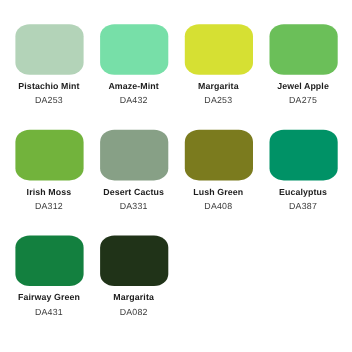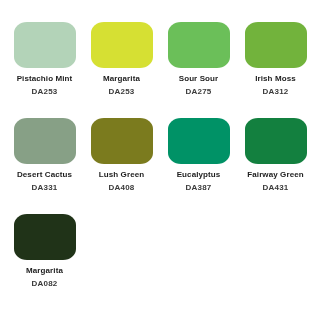--- a/index.html
+++ b/index.html
@@ -42,49 +42,54 @@
     font-weight: bold;
     color: #1c1c1c;
     letter-spacing: 0.1px;
     text-align: center;
     line-height: 1;
     white-space: nowrap;
   }
   .swatch-code {
     margin-top: 5px;
     font-size: 8px;
-    font-weight: bold;
+    font-weight: normal;
     color: #3a3a3a;
     letter-spacing: 0.2px;
     text-align: center;
     line-height: 1;
     white-space: nowrap;
   }
 </style>
 </head>
 <body style="background: rgb(255, 255, 255);">
 
 <div class="palette-grid">
 
   <div class="swatch-cell">
     <div class="swatch-chip" style="background-color: rgb(179, 211, 184);"></div>
     <div class="swatch-name">Pistachio Mint</div>
     <div class="swatch-code">DA253</div>
   </div>
 
+  <div class="swatch-cell">
+    <div class="swatch-chip" style="background-color: rgb(119, 223, 168);"></div>
+    <div class="swatch-name">Amaze-Mint</div>
+    <div class="swatch-code">DA432</div>
+  </div>
 
   <div class="swatch-cell">
     <div class="swatch-chip" style="background-color: rgb(214, 224, 51);"></div>
     <div class="swatch-name">Margarita</div>
     <div class="swatch-code">DA253</div>
   </div>
 
   <div class="swatch-cell">
     <div class="swatch-chip" style="background-color: rgb(107, 191, 89);"></div>
-    <div class="swatch-name">Sour Sour</div>
+    <div class="swatch-name">Jewel Apple</div>
     <div class="swatch-code">DA275</div>
   </div>
 
   <div class="swatch-cell">
     <div class="swatch-chip" style="background-color: rgb(114, 179, 60);"></div>
     <div class="swatch-name">Irish Moss</div>
     <div class="swatch-code">DA312</div>
   </div>
 
   <div class="swatch-cell">

